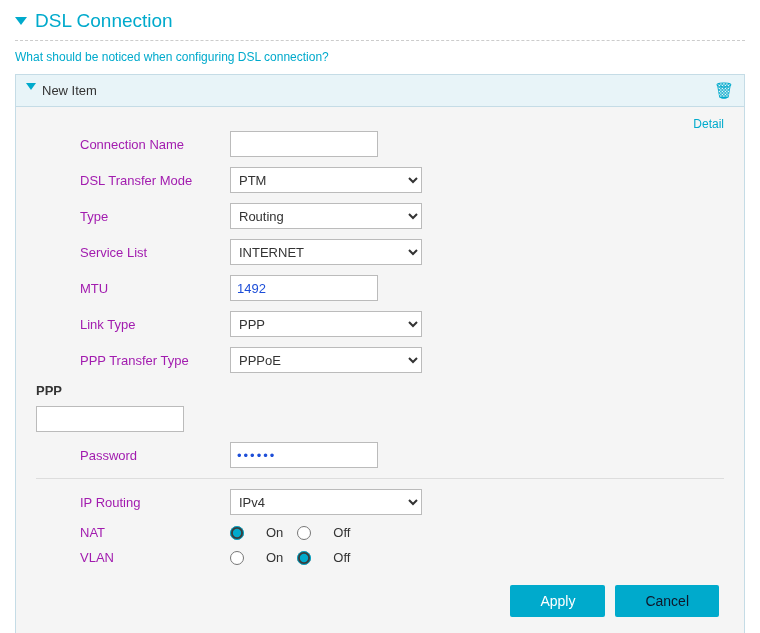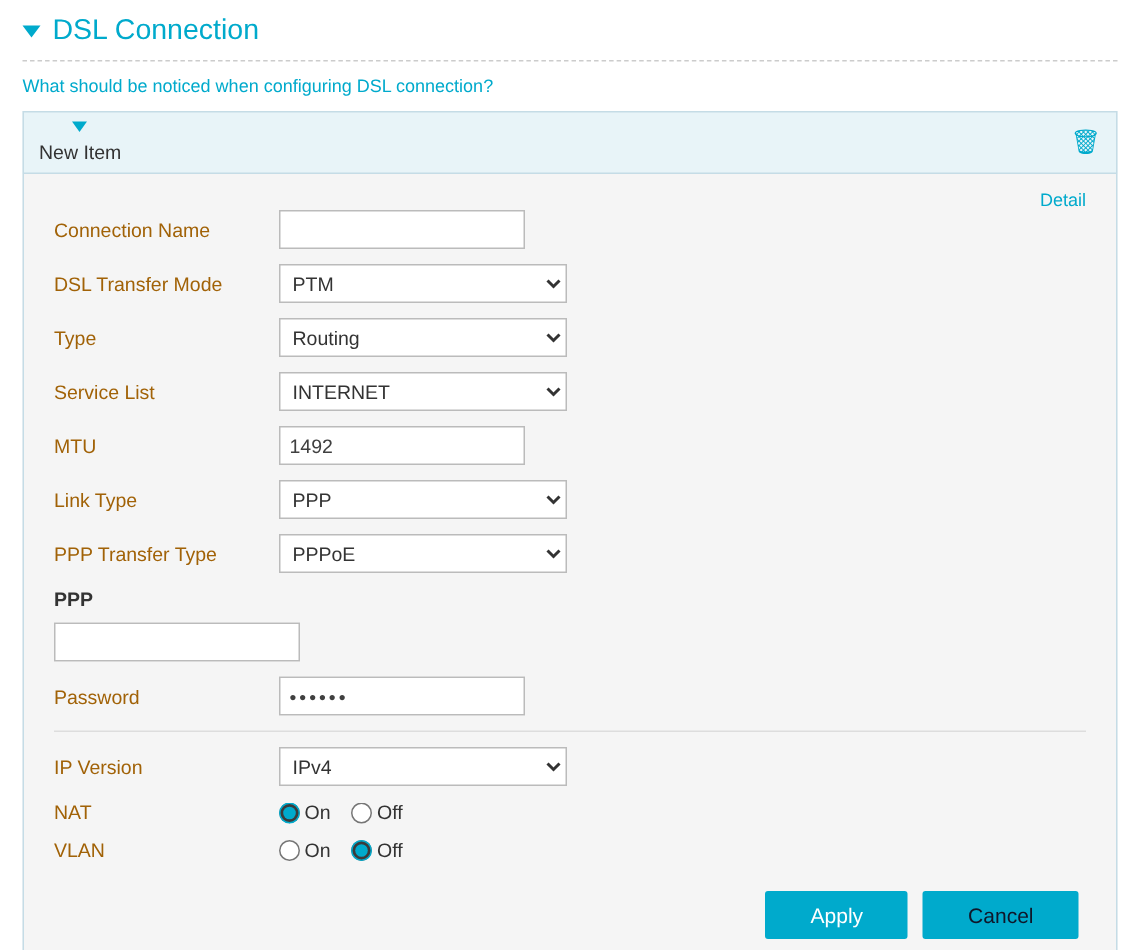--- a/index.html
+++ b/index.html
@@ -50,23 +50,22 @@
       align-items: center;
       justify-content: space-between;
       background: #e8f4f8;
       border: 1px solid #c5dce6;
       padding: 6px 10px;
       margin-bottom: 0;
     }
 
     .new-item-left {
       display: flex;
-      align-items: center;
+      align-items: flex-start;
       gap: 6px;
-      flex-direction: column;
     }
 
     .triangle-blue-small {
       width: 0;
       height: 0;
       border-left: 5px solid transparent;
       border-right: 5px solid transparent;
       border-top: 7px solid #00aacc;
       display: inline-block;
     }
@@ -98,31 +97,32 @@
 
     .form-row {
       display: flex;
       align-items: center;
       margin-bottom: 10px;
     }
 
     .form-label {
       width: 150px;
       font-size: 13px;
-      color: #a16207;
+      color: #a21caf;
+      margin-left: 44px;
     }
 
     .form-input {
       height: 26px;
       border: 1px solid #bbb;
       background: #fff;
       padding: 2px 6px;
       font-size: 13px;
-      color: #404040;
-      width: 164px;
+      color: #1d4ed8;
+      width: 148px;
     }
 
     .form-select {
       height: 26px;
       border: 1px solid #bbb;
       background: #fff;
       padding: 2px 4px;
       font-size: 13px;
       color: #333;
       width: 192px;
@@ -137,21 +137,21 @@
 
     .radio-group {
       display: flex;
       align-items: center;
       gap: 14px;
     }
 
     .radio-option {
       display: flex;
       align-items: center;
-      gap: 3px;
+      gap: 22px;
       cursor: pointer;
     }
 
     .radio-option input[type="radio"] {
       accent-color: #00aacc;
       width: 14px;
       height: 14px;
     }
 
     .divider {
@@ -278,21 +278,21 @@
     </div>
 
     <div class="form-row">
       <label class="form-label">Password</label>
       <input type="password" class="form-input" value="123456" style="">
     </div>
 
     <hr class="divider">
 
     <div class="form-row">
-      <label class="form-label">IP Version</label>
+      <label class="form-label">IP Routing</label>
       <select class="form-select">
         <option selected="">IPv4</option>
         <option>IPv6</option>
       </select>
     </div>
 
     <div class="form-row">
       <label class="form-label">NAT</label>
       <div class="radio-group">
         <label class="radio-option">

